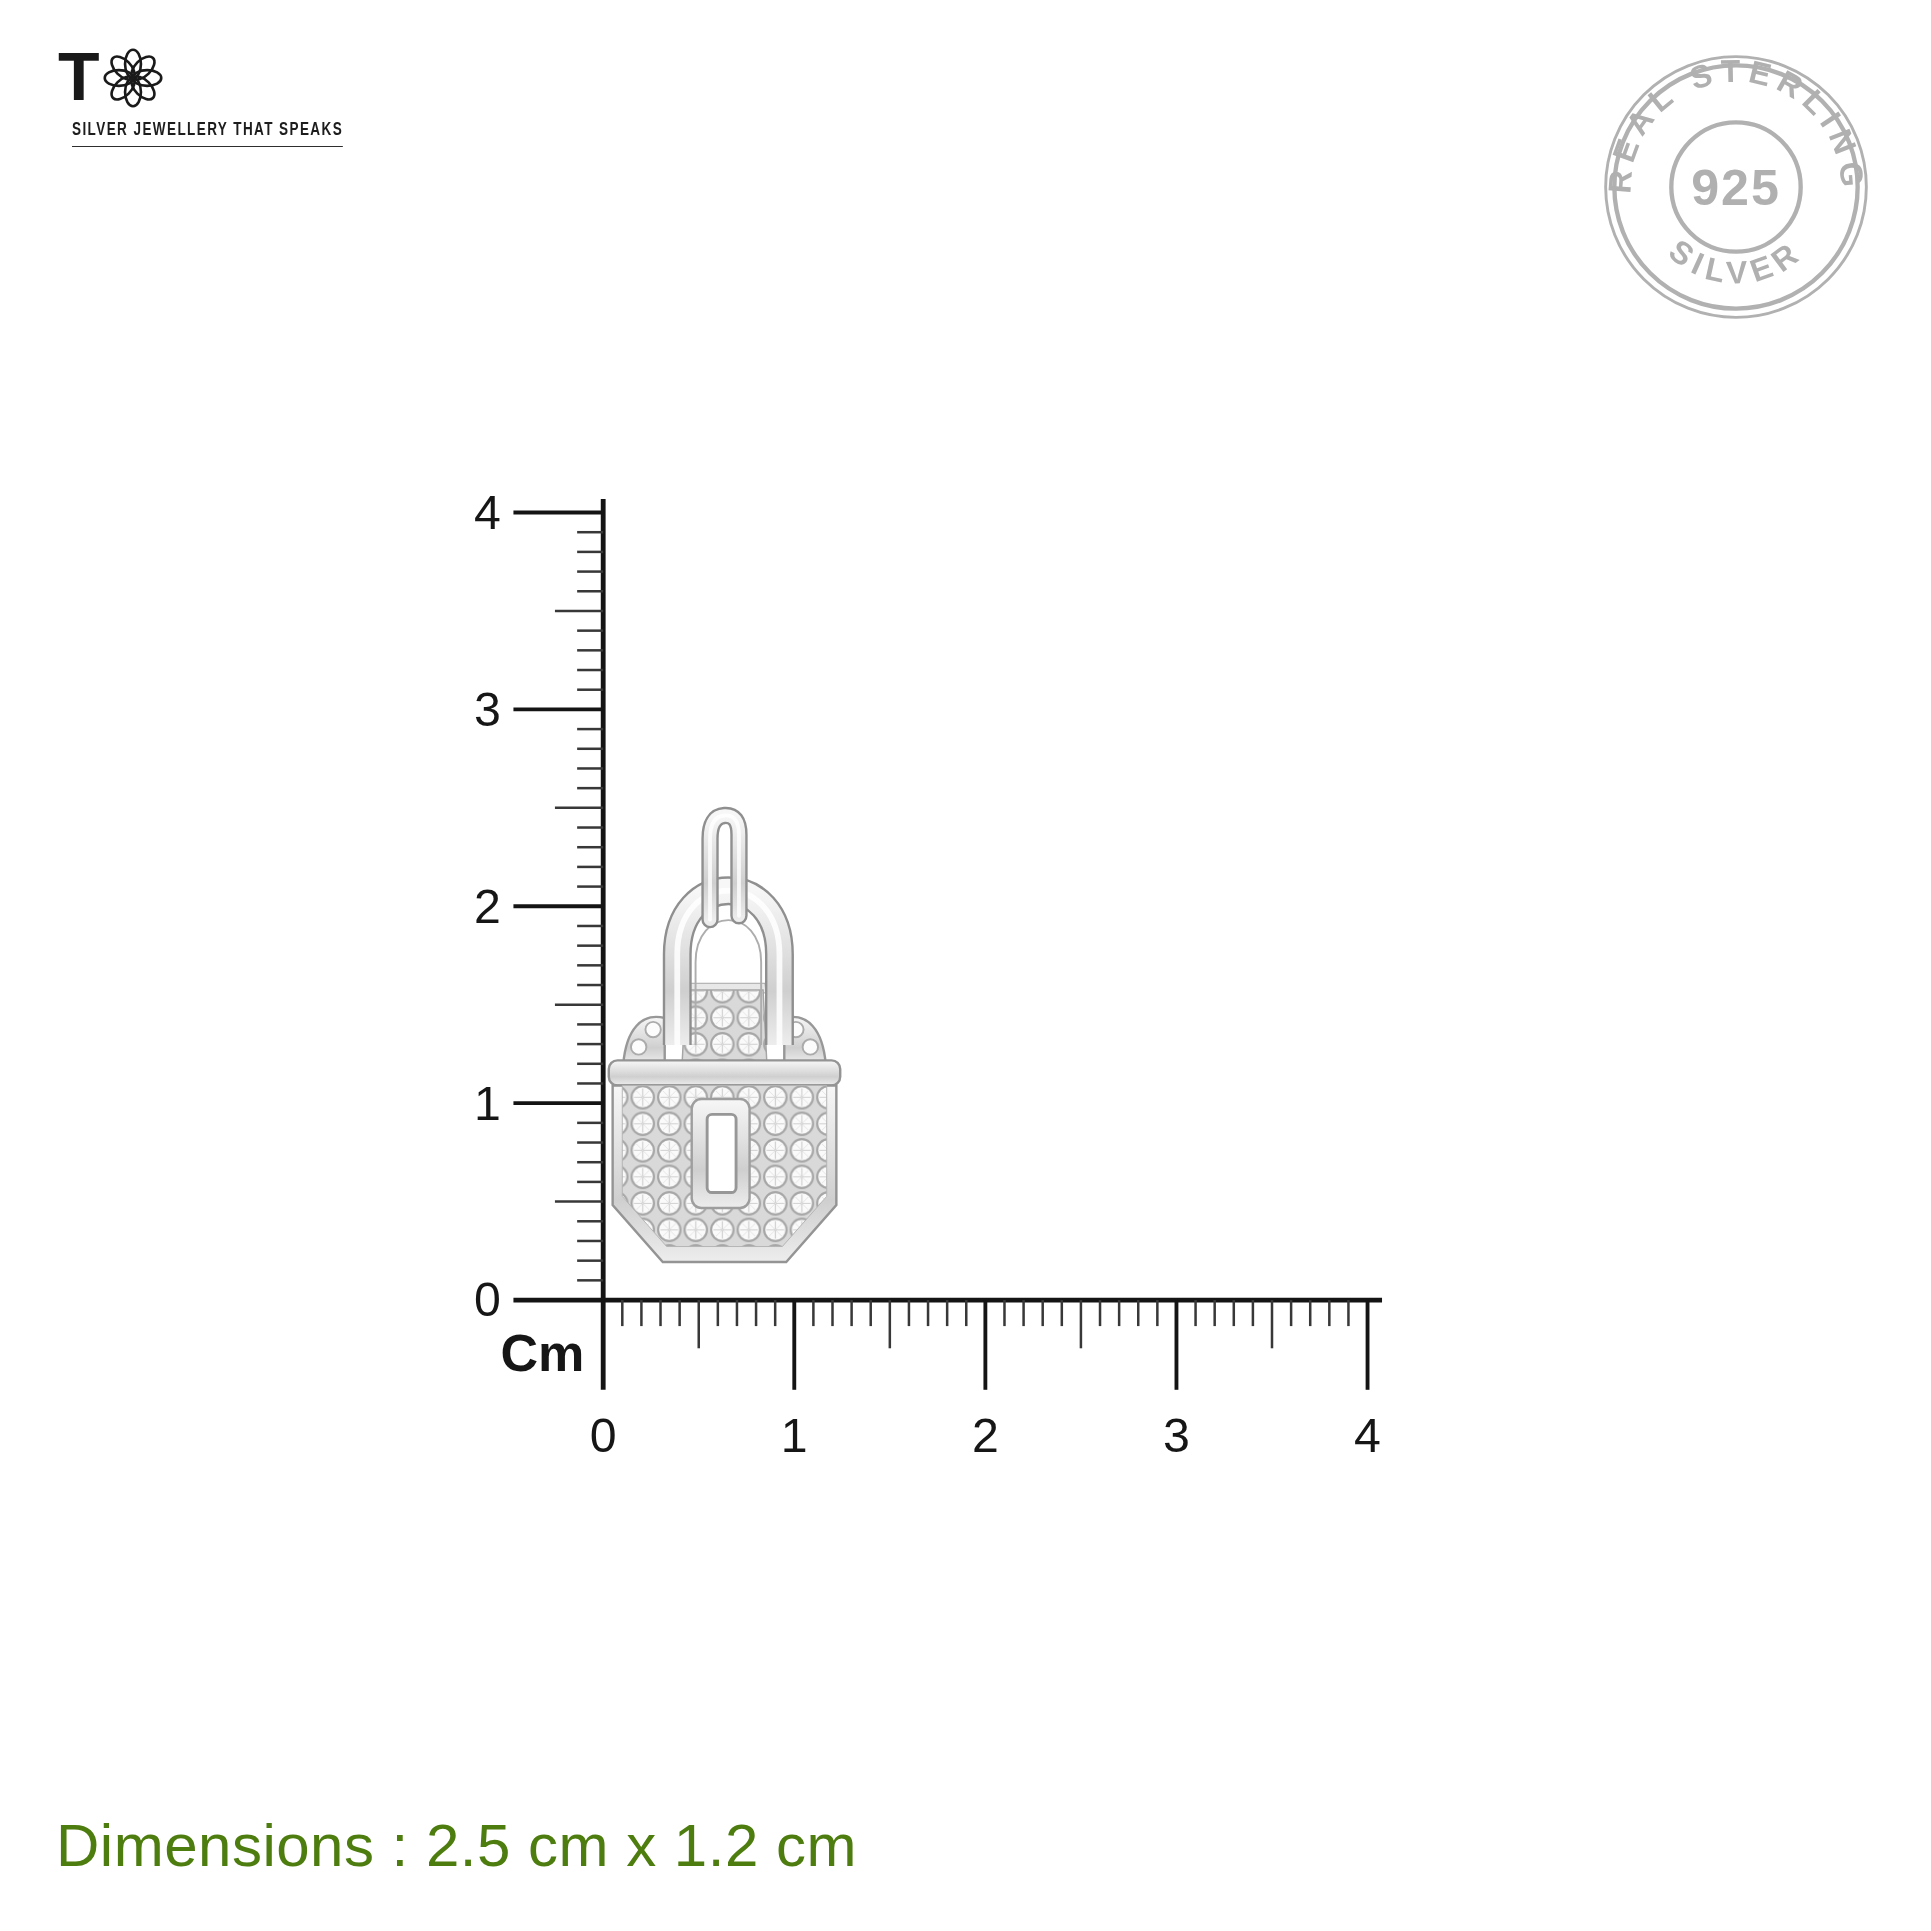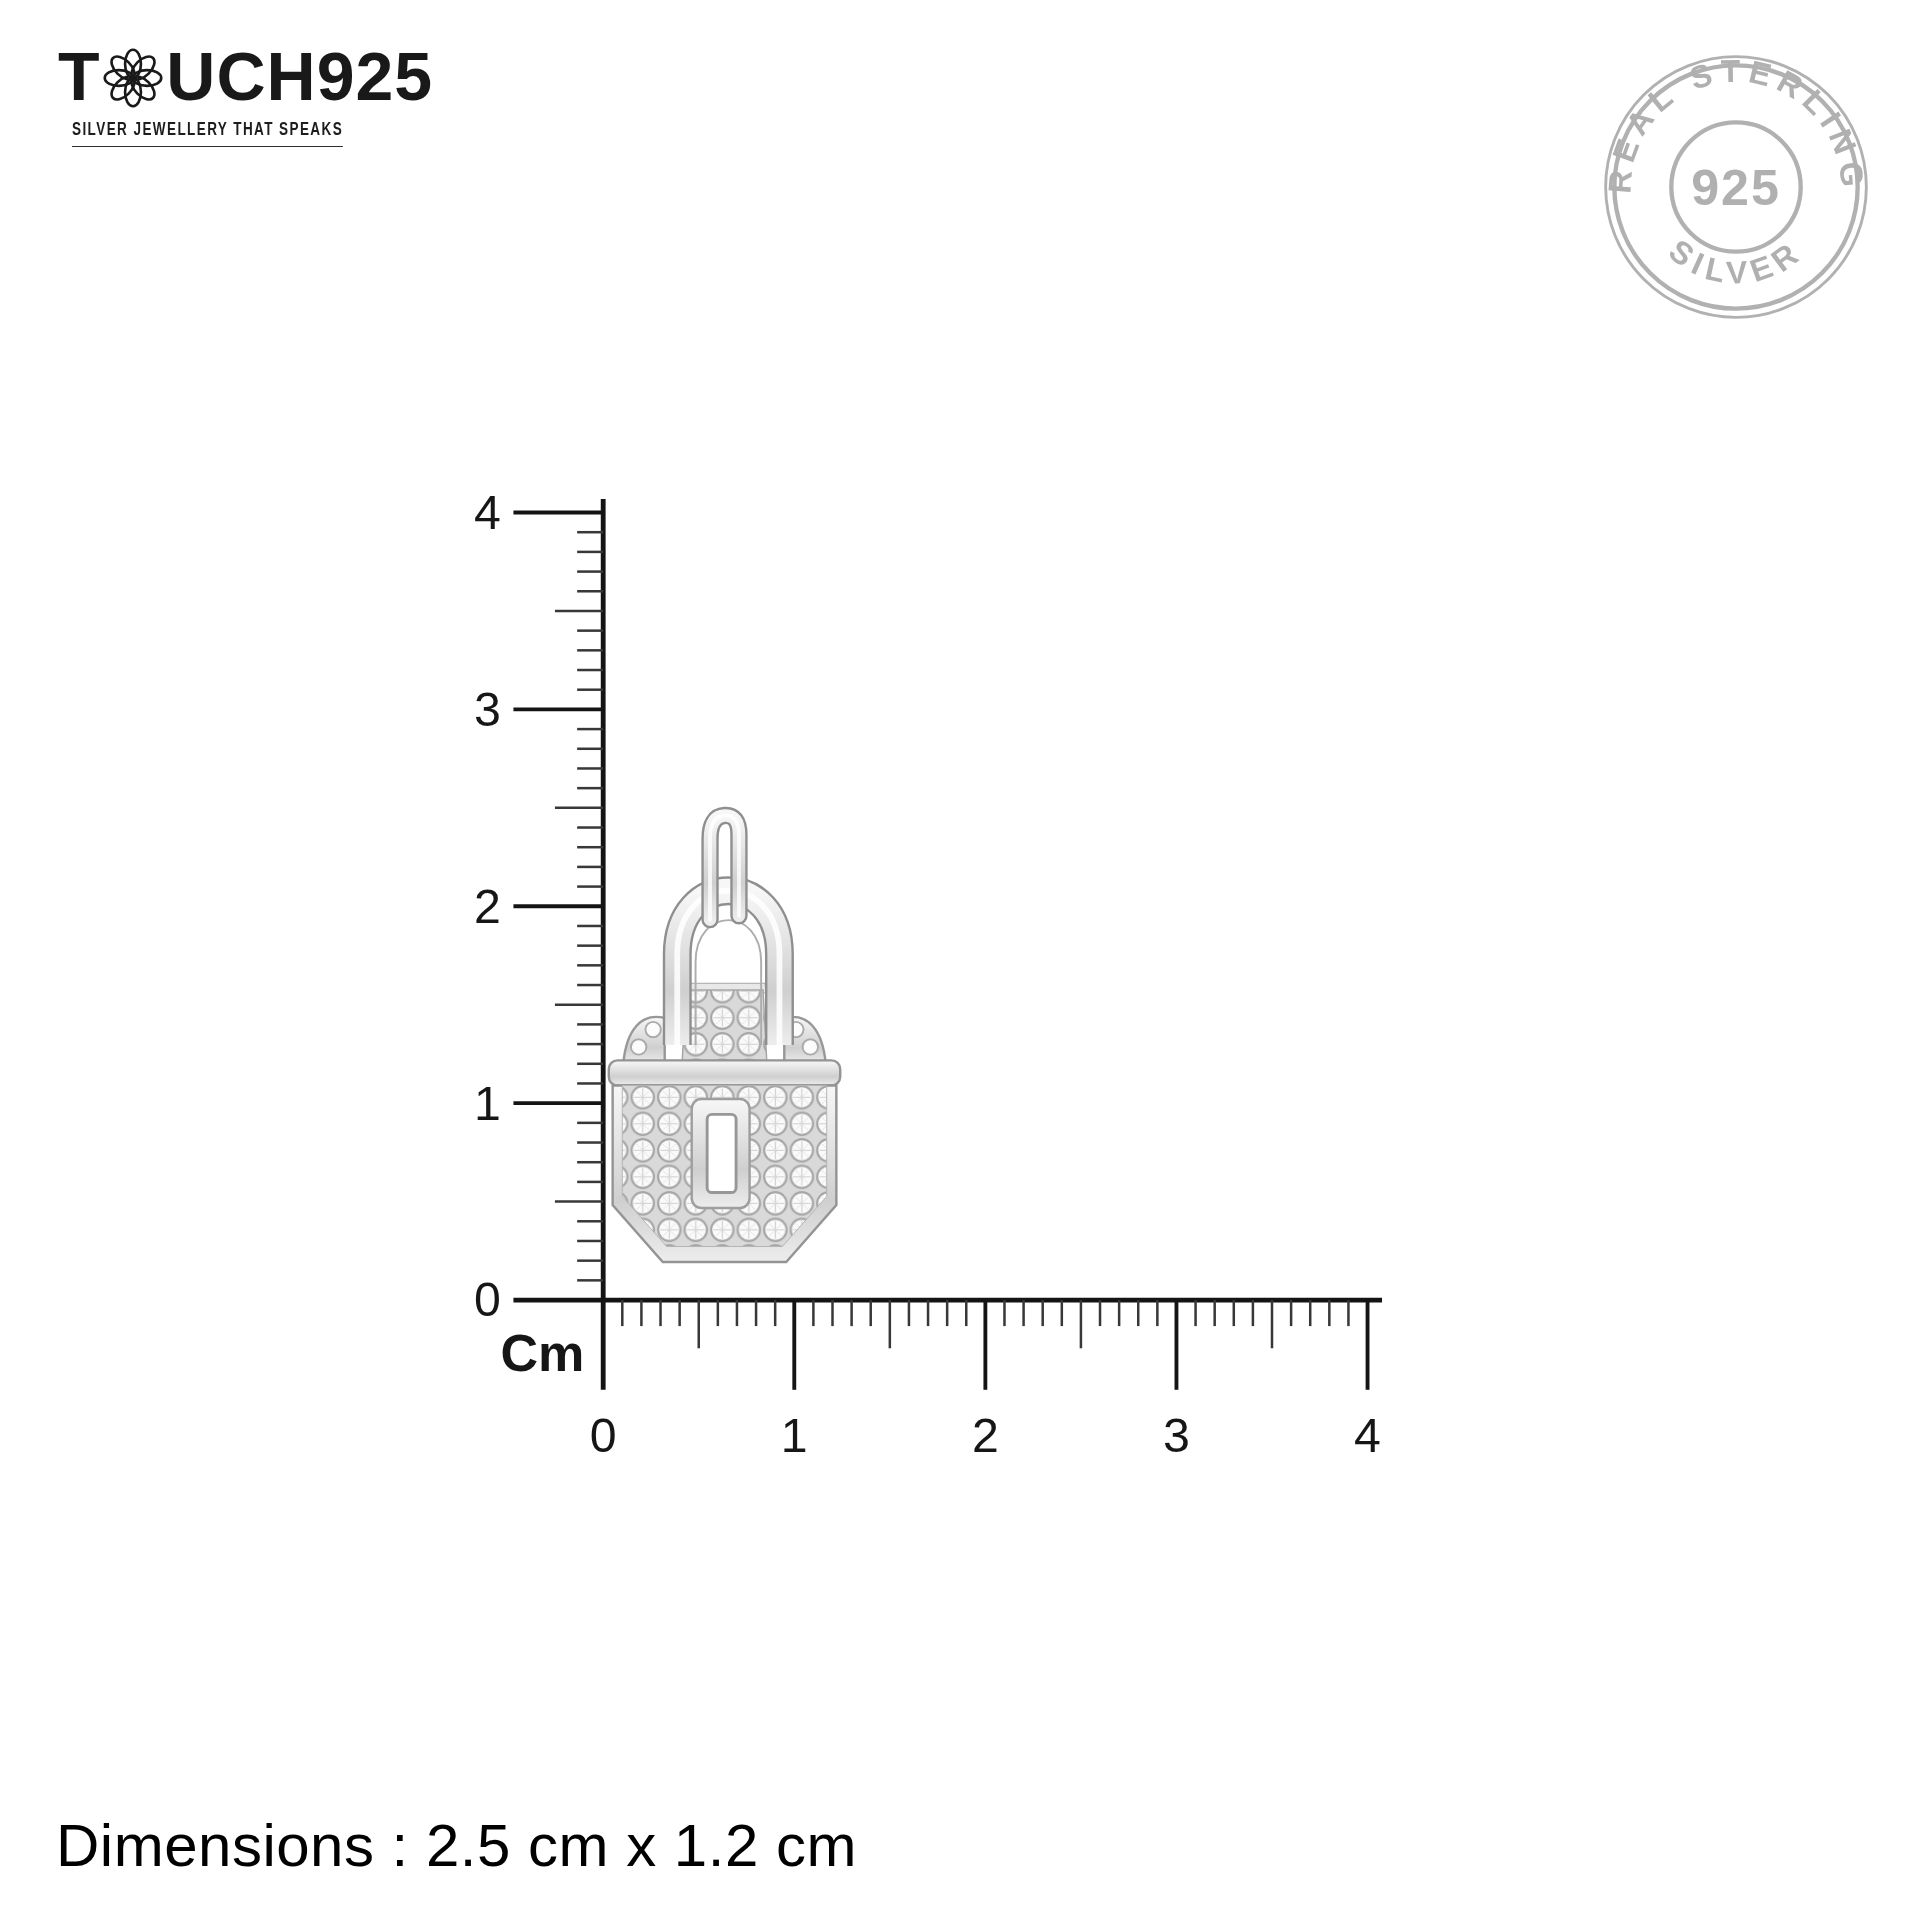--- a/index.html
+++ b/index.html
@@ -22,21 +22,21 @@
   .badge text{fill:#b0b0b0;font-weight:700;}
   .badge .arc-text{font-size:33px;letter-spacing:7px;}
   .badge .center-text{font-size:52px;letter-spacing:2px;}
   
   .ruler{position:absolute;left:415px;top:444px;width:1023px;height:1023px;}
   .ruler text{fill:#161616;font-size:50px;}
   .ruler .cm-label{font-size:54px;font-weight:600;}
   
   .pendant{position:absolute;left:603px;top:792px;width:243px;height:478px;}
   
-  .footer{position:absolute;left:56px;top:1811px;font-size:60px;color:#000000;
+  .footer{position:absolute;left:56px;top:1811px;font-size:60px;color:#4d7c0f;
     letter-spacing:0.5px;white-space:nowrap;text-align:center;}
 </style>
 </head>
 <body>
 
 <div class="page">
 
   <div class="logo">
     <div class="logo-row">
       <span>T</span>
@@ -45,21 +45,20 @@
           <ellipse cx="0" cy="-16" rx="9" ry="16"></ellipse>
           <ellipse cx="0" cy="-16" rx="9" ry="16" transform="rotate(45)"></ellipse>
           <ellipse cx="0" cy="-16" rx="9" ry="16" transform="rotate(90)"></ellipse>
           <ellipse cx="0" cy="-16" rx="9" ry="16" transform="rotate(135)"></ellipse>
           <ellipse cx="0" cy="-16" rx="9" ry="16" transform="rotate(180)"></ellipse>
           <ellipse cx="0" cy="-16" rx="9" ry="16" transform="rotate(225)"></ellipse>
           <ellipse cx="0" cy="-16" rx="9" ry="16" transform="rotate(270)"></ellipse>
           <ellipse cx="0" cy="-16" rx="9" ry="16" transform="rotate(315)"></ellipse>
         </g>
       </svg>
-      <span>UCH925</span>
     </div>
     <div class="logo-tagline">SILVER JEWELLERY THAT SPEAKS</div>
   </div>
 
   <svg class="badge" viewBox="-145 -145 290 290">
     <defs>
       <path id="arcTop" d="M -103 35 A 108.8 108.8 0 1 1 103 35" fill="none"></path>
       <path id="arcBottom" d="M -98 -20 A 100 100 0 1 0 98 -20" fill="none"></path>
     </defs>
     <circle r="135" fill="none" stroke="#b1b1b1" stroke-width="3"></circle>

